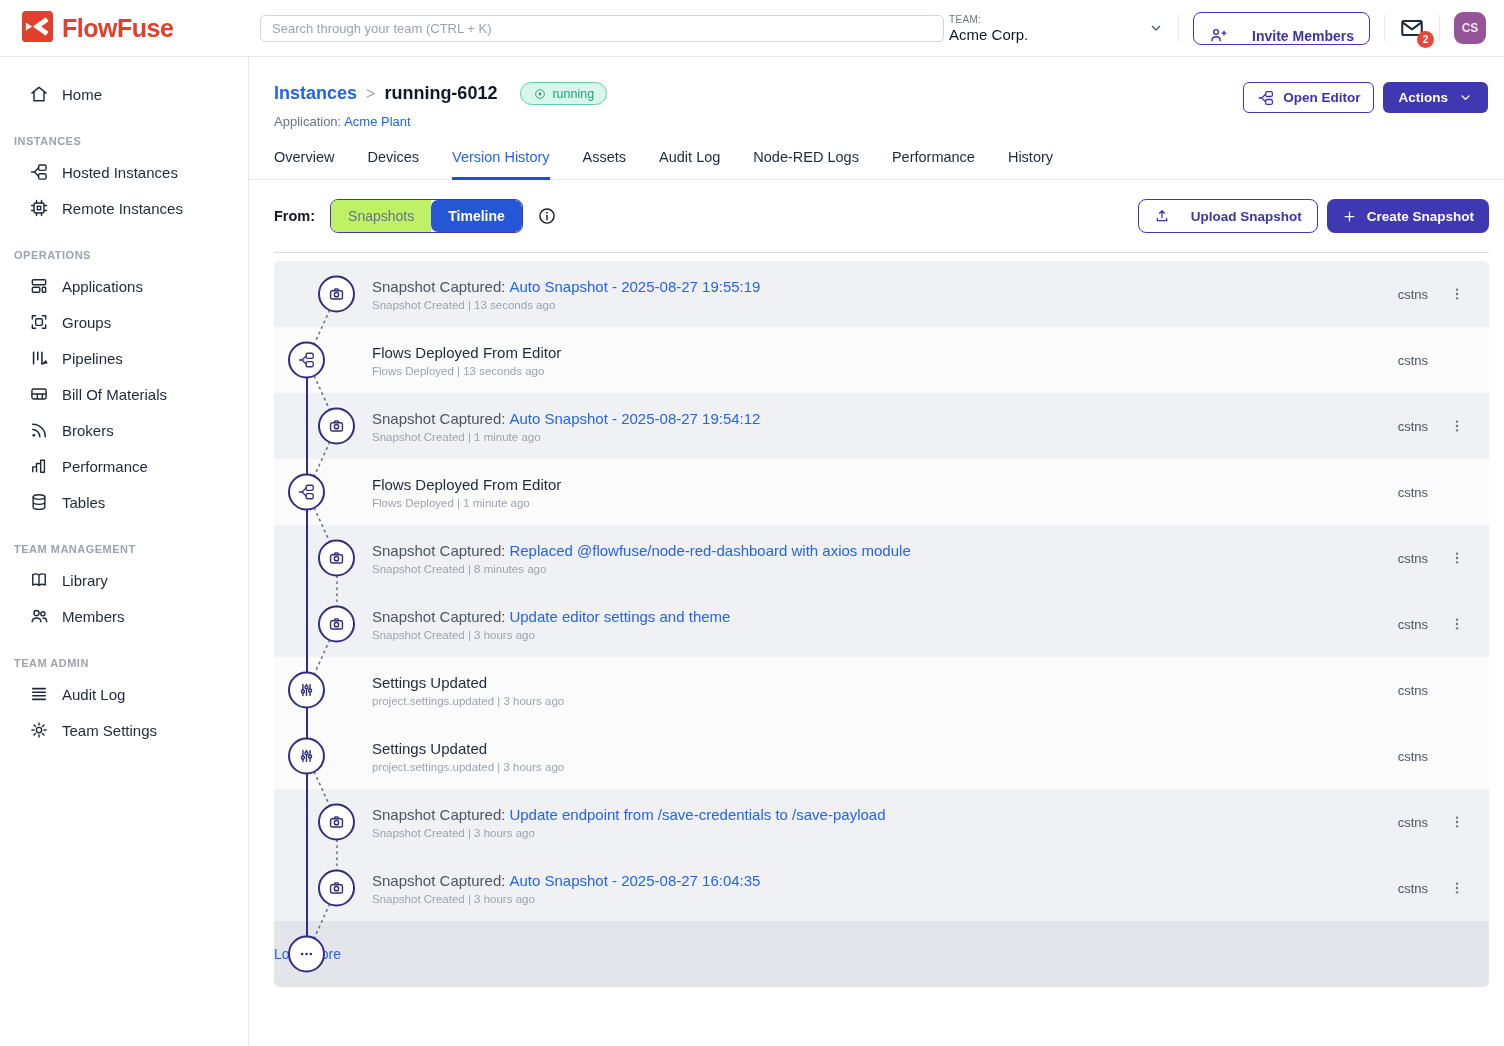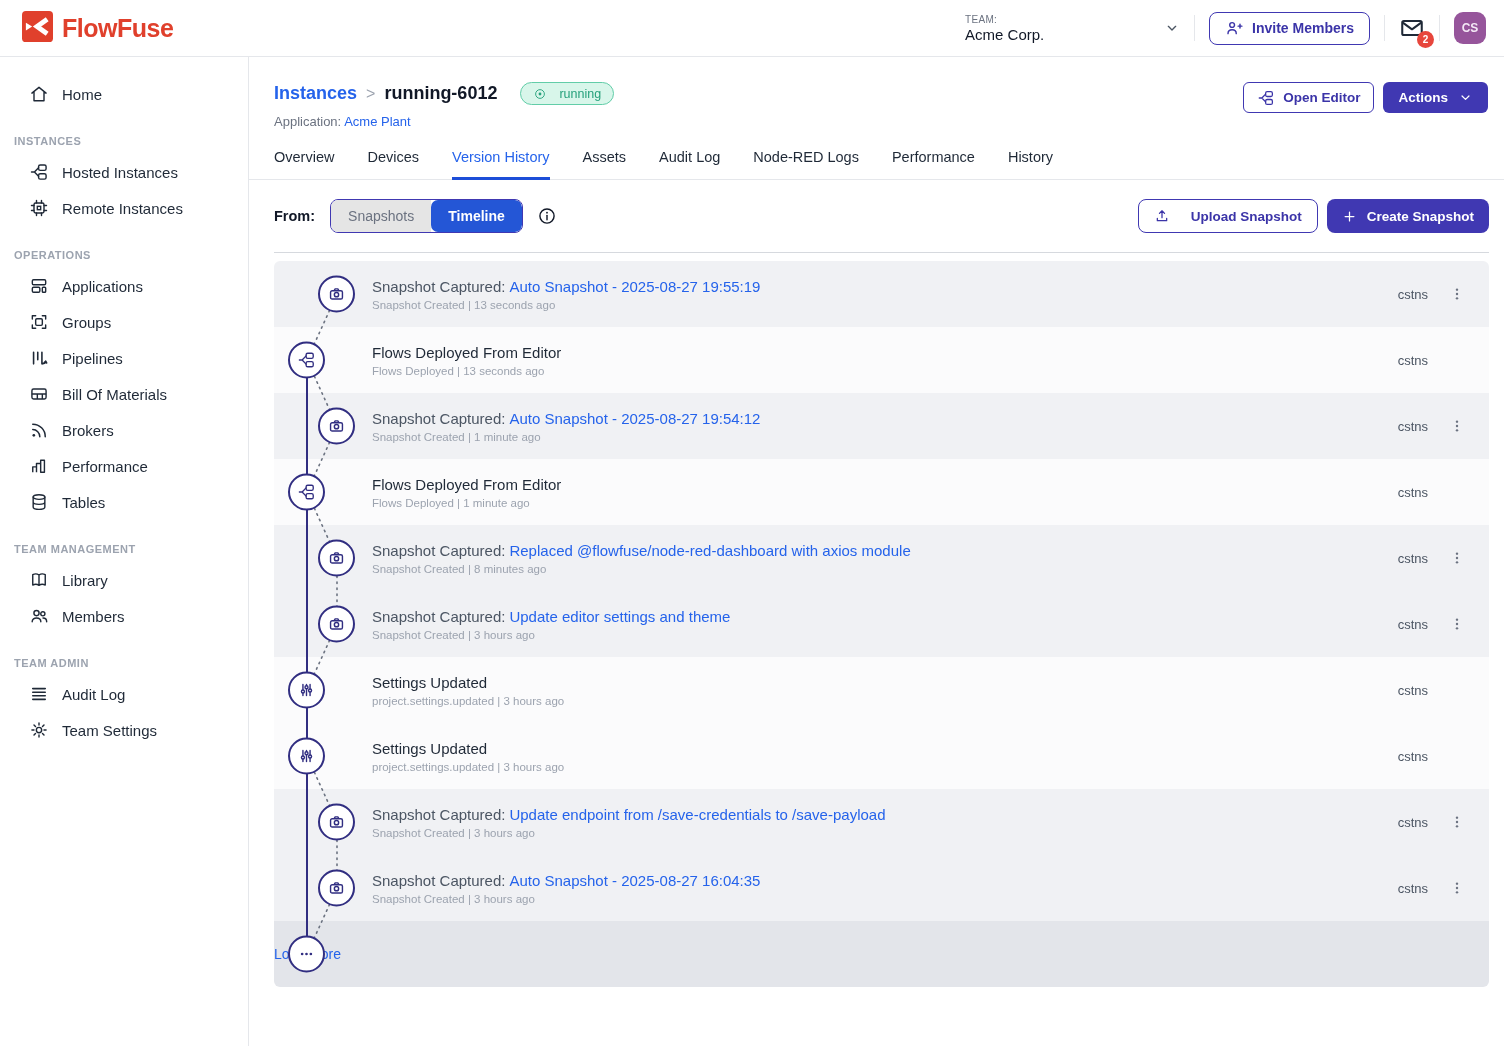--- a/index.html
+++ b/index.html
@@ -13,21 +13,21 @@
   .brand { width:249px; padding-left:22px; display:flex; align-items:center; gap:9px; flex:none; }
   .brand-text { font-size:25px; font-weight:700; color:#E0402C; letter-spacing:-0.5px; }
   .search { margin-left:11px; width:684px; height:27px; border:1px solid #D1D5DB; border-radius:5px;
     padding:0 11px; font-size:13px; color:#374151; font-family:"Liberation Sans",sans-serif; outline:none; }
   .search::placeholder { color:#9CA3AF; }
   .topbar-right { margin-left:auto; display:flex; align-items:center; padding-right:18px; }
   .team-select { display:flex; align-items:center; justify-content:space-between; width:215px; cursor:pointer; }
   .team-label { display:block; font-size:10px; color:#6B7280; letter-spacing:.3px; }
   .team-name { display:block; font-size:15px; color:#111827; margin-top:1px; }
   .vdiv { width:1px; height:26px; background:#E5E7EB; margin:0 14px; }
-  .btn-invite { display:flex; align-items:center; gap:9px; height:33px; padding:0 15px; background:#fff;
+  .btn-invite { display:flex; align-items:flex-end; gap:25px; height:33px; padding:0 15px; background:#fff;
     border:1px solid #4038B2; border-radius:8px; color:#3B34A8; font-size:14px; font-weight:700; cursor:pointer;
     font-family:"Liberation Sans",sans-serif; }
   .mailwrap { position:relative; cursor:pointer; display:flex; align-items:center; }
   .mail-badge { position:absolute; right:-9px; bottom:-7px; min-width:17px; height:17px; border-radius:9px;
     background:#E7463C; color:#fff; font-size:10px; font-weight:700; display:flex; align-items:center; justify-content:center; }
   .avatar { width:32px; height:32px; border-radius:9px; background:#96559B; color:#F3E8F5; font-size:12px;
     font-weight:700; display:flex; align-items:center; justify-content:center; cursor:pointer; }
 
   
   .sidebar { border-right:1px solid #E5E7EB; background:#fff; padding-top:19px; }
@@ -37,40 +37,40 @@
   .nav-icon svg { width:20px; height:20px; }
   .nav-section { margin:23px 0 7px; padding-left:14px; font-size:11px; font-weight:600; color:#9CA3AF; letter-spacing:.5px; }
 
   
   .main { background:#fff; overflow:hidden; }
   .page-head { display:flex; justify-content:space-between; align-items:flex-start; padding:25px 16px 0 25px; }
   .crumbs { display:flex; align-items:center; gap:9px; }
   .crumb-root { font-size:18px; font-weight:700; color:#2563EB; cursor:pointer; }
   .crumb-sep { font-size:16px; color:#9CA3AF; }
   .crumb-name { font-size:18px; font-weight:700; color:#111827; }
-  .badge-running { margin-left:14px; display:inline-flex; align-items:center; gap:12px; height:23px; padding:0 12px;
+  .badge-running { margin-left:14px; display:inline-flex; align-items:center; gap:5px; height:23px; padding:0 12px;
     border-radius:12px; background:#D8F6EA; border:1px solid #62CDA8; color:#27A17C; font-size:12.5px; }
   .app-line { margin-top:9px; font-size:13px; color:#6B7280; }
   .app-line a { color:#2563EB; text-decoration:none; cursor:pointer; }
   .head-actions { display:flex; gap:9px; }
   .btn-editor { display:flex; align-items:center; gap:8px; height:31px; padding:0 13px; background:#fff;
     border:1px solid #4038B2; border-radius:6px; color:#3B34A8; font-size:13.5px; font-weight:700; cursor:pointer;
     font-family:"Liberation Sans",sans-serif; }
   .btn-actions { display:flex; align-items:center; gap:10px; height:31px; padding:0 15px; background:#4038B2;
     border:none; border-radius:6px; color:#fff; font-size:13.5px; font-weight:700; cursor:pointer;
     font-family:"Liberation Sans",sans-serif; }
 
   .tabs { display:flex; gap:33px; padding:20px 0 0 25px; border-bottom:1px solid #E5E7EB; }
   .tab { padding-bottom:12px; font-size:14.5px; color:#1F2937; cursor:pointer; border-bottom:3px solid transparent; margin-bottom:-1px; }
   .tab.active { color:#2563EB; border-bottom-color:#1D4ED8; }
 
   .toolbar { display:flex; align-items:center; margin:0 15px 0 25px; padding:19px 0; border-bottom:1px solid #D6D9DE; }
   .view-label { font-size:14.5px; font-weight:700; color:#111827; margin-right:15px; }
   .seg { display:flex; height:34px; border:1px solid #4038B2; border-radius:8px; overflow:hidden; background:#fff; }
-  .seg-opt { padding:0 17px; font-size:14px; color:#6B7280; background:#e5e5e5; border:none; cursor:pointer;
+  .seg-opt { padding:0 17px; font-size:14px; color:#6B7280; background:#bef264; border:none; cursor:pointer;
     font-family:"Liberation Sans",sans-serif; }
   .seg-opt.active { background:#2456D6; color:#fff; font-weight:600; border-radius:7px; }
   .info-btn { margin-left:14px; width:20px; height:20px; color:#111827; cursor:pointer; display:flex; }
   .toolbar-right { margin-left:auto; display:flex; gap:9px; }
   .btn-upload { display:flex; align-items:center; gap:21px; height:34px; padding:0 15px; background:#fff;
     border:1px solid #4038B2; border-radius:8px; color:#3B34A8; font-size:13.5px; font-weight:700; cursor:pointer;
     font-family:"Liberation Sans",sans-serif; }
   .btn-create { display:flex; align-items:center; gap:10px; height:34px; padding:0 15px; background:#4038B2;
     border:none; border-radius:8px; color:#fff; font-size:13.5px; font-weight:700; cursor:pointer;
     font-family:"Liberation Sans",sans-serif; }
@@ -226,20 +226,21 @@
     <div class="brand">
       <span>
         <svg width="31" height="31" viewBox="0 0 32 32">
             <rect width="32" height="32" rx="4" fill="#E0402C"></rect>
             <path d="M26 8.5 L15.5 16 L26 23.5" stroke="#fff" stroke-width="5" fill="none"></path>
             <polygon points="4,12 10.5,16 4,20" fill="#fff"></polygon>
           </svg>
       </span>
       <span class="brand-text">FlowFuse</span>
     </div>
+    <input class="search" type="text" placeholder="Search through your team (CTRL + K)" style="">
     <div class="topbar-right">
       <div class="team-select">
         <div>
           <span class="team-label">TEAM:</span>
           <span class="team-name">Acme Corp.</span>
         </div>
         <span style="color:#4B5563;display:flex;">
             <svg width="16" height="16" viewBox="0 0 24 24">
               <use href="#i-chevdown"></use>
             </svg>

